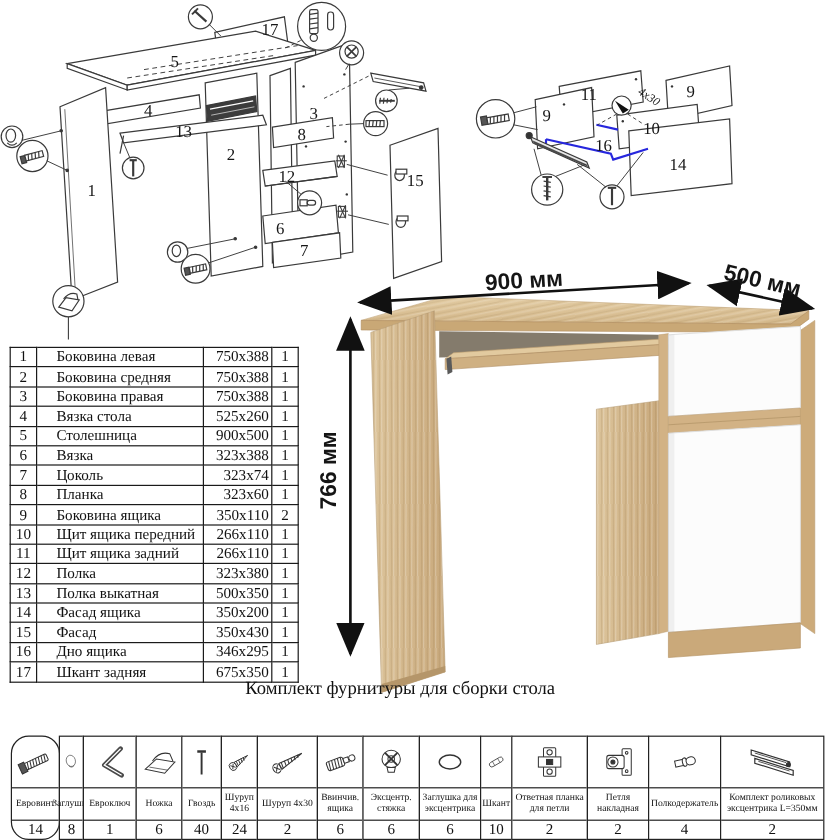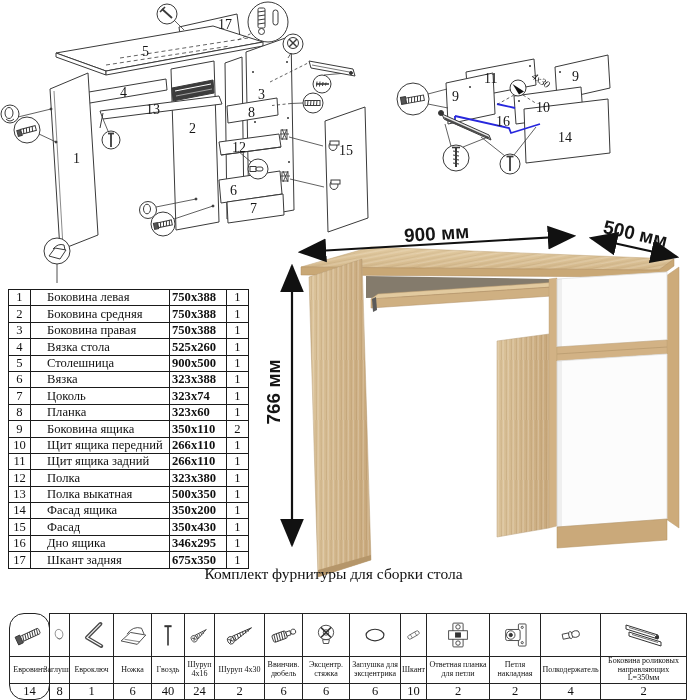--- a/index.html
+++ b/index.html
@@ -11,21 +11,21 @@
   .partnum{font-size:14px;}
   .notetext{font-size:10px;font-style:italic;}
 
   
   #parts-table{position:absolute;left:8px;top:289px;width:240px;border-collapse:collapse;
                table-layout:fixed;border:1.5px solid #1a1a1a;}
   #parts-table td{border:1px solid #1a1a1a;height:15.4px;font-size:12.6px;line-height:1;
                   padding:0 2px;white-space:nowrap;overflow:hidden;}
   #parts-table .c-num{text-align:center;}
   #parts-table .c-name{text-align:left;padding-left:16px;}
-  #parts-table .c-size{text-align:left;font-weight:bold;}
+  #parts-table .c-size{text-align:right;}
   #parts-table .c-qty{text-align:center;}
   #parts-table tr:nth-child(10) td{border-top-width:1.5px;}
 
   
   .hw-title{position:absolute;top:565px;left:0;width:667px;text-align:center;
             font-size:15.5px;color:#111;}
   .hw-wrap{position:absolute;left:9px;top:613px;display:flex;}
   .hw-col{display:flex;flex-direction:column;border:1px solid #222;margin-left:-1px;
           box-sizing:border-box;background:#fff;}
   .hw-col:first-child{margin-left:0;border-radius:15px;}
@@ -705,21 +705,21 @@
     <div class="hw-label">Шуруп 4x30</div>
     <div class="hw-qty">2</div>
   </div>
 
   <div class="hw-col" data-icon="threaded-dowel">
     <div class="hw-icon">
       <svg viewBox="0 0 40 40">
             <use href="#i-threaded-dowel"></use>
           </svg>
     </div>
-    <div class="hw-label">Ввинчив. дюбель</div>
+    <div class="hw-label">Ввинчив. ящика</div>
     <div class="hw-qty">6</div>
   </div>
 
   <div class="hw-col" data-icon="cam-lock">
     <div class="hw-icon">
       <svg viewBox="0 0 40 40">
             <use href="#i-cam-lock"></use>
           </svg>
     </div>
     <div class="hw-label">Эксцентр. стяжка</div>
@@ -775,18 +775,18 @@
     <div class="hw-label">Полкодержатель</div>
     <div class="hw-qty">4</div>
   </div>
 
   <div class="hw-col" data-icon="drawer-slides">
     <div class="hw-icon">
       <svg viewBox="0 0 40 40">
             <use href="#i-drawer-slides"></use>
           </svg>
     </div>
-    <div class="hw-label">Боковина роликовых направляющих L=350мм</div>
+    <div class="hw-label">Комплект роликовых эксцентрика L=350мм</div>
     <div class="hw-qty">2</div>
   </div>
 </div>
 
 </div>
 
 </body></html>

